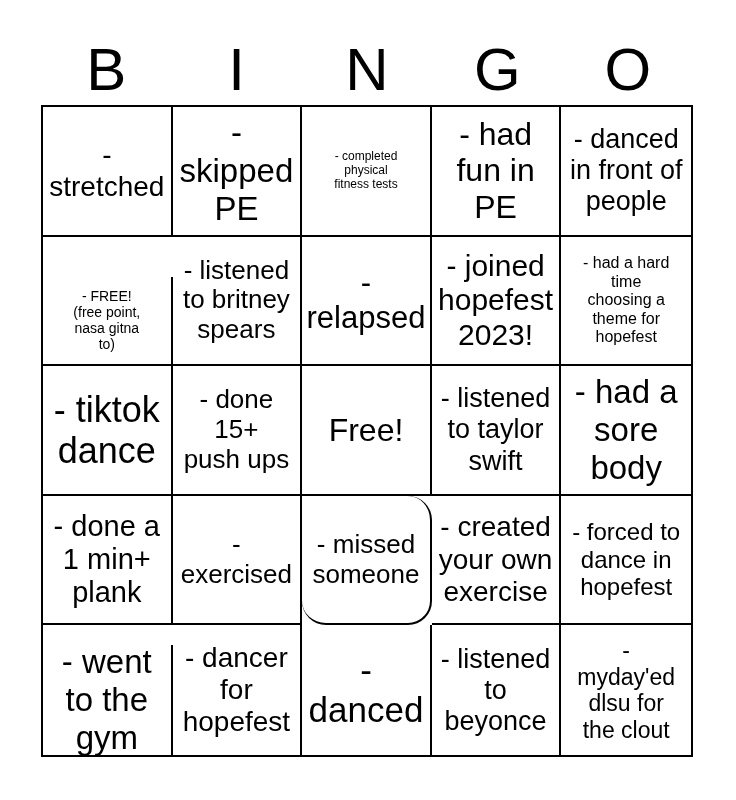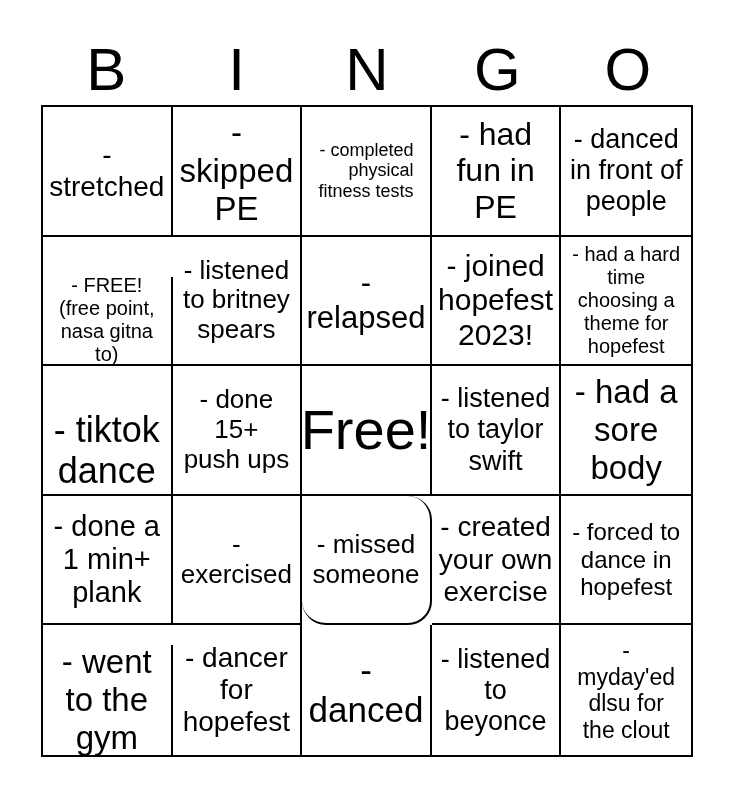--- a/index.html
+++ b/index.html
@@ -77,74 +77,74 @@
 
   <div class="cell" style="font-size: 28px;">
     <span class="cell-text">-
 stretched</span>
   </div>
   <div class="cell" style="font-size: 33px;">
     <span class="cell-text">-
 skipped
 PE</span>
   </div>
-  <div class="cell" style="font-size: 18px; text-align: right;">
+  <div class="cell" style="font-size: 12px;">
     <span class="cell-text">- completed
 physical
 fitness tests</span>
   </div>
   <div class="cell" style="font-size: 32px;">
     <span class="cell-text">- had
 fun in
 PE</span>
   </div>
   <div class="cell" style="font-size: 27px;">
     <span class="cell-text">- danced
 in front of
 people</span>
   </div>
 
-  <div class="cell" style="font-size: 20px; margin-top: 40px;">
+  <div class="cell" style="font-size: 14px; margin-top: 40px;">
     <span class="cell-text">- FREE!
 (free point,
 nasa gitna
 to)</span>
   </div>
   <div class="cell" style="font-size: 26px;">
     <span class="cell-text">- listened
 to britney
 spears</span>
   </div>
   <div class="cell" style="font-size: 31px;">
     <span class="cell-text">-
 relapsed</span>
   </div>
   <div class="cell" style="font-size: 30px;">
     <span class="cell-text">- joined
 hopefest
 2023!</span>
   </div>
-  <div class="cell" style="font-size: 20px;">
+  <div class="cell" style="font-size: 16px;">
     <span class="cell-text">- had a hard
 time
 choosing a
 theme for
 hopefest</span>
   </div>
 
-  <div class="cell" style="font-size: 36px; align-items: flex-end;">
+  <div class="cell" style="font-size: 36px;">
     <span class="cell-text">- tiktok
 dance</span>
   </div>
   <div class="cell" style="font-size: 26px;">
     <span class="cell-text">- done
 15+
 push ups</span>
   </div>
-  <div class="cell" style="font-size: 56px;">
+  <div class="cell" style="font-size: 32px;">
     <span class="cell-text">Free!</span>
   </div>
   <div class="cell" style="font-size: 27px;">
     <span class="cell-text">- listened
 to taylor
 swift</span>
   </div>
   <div class="cell" style="font-size: 33px;">
     <span class="cell-text">- had a
 sore

